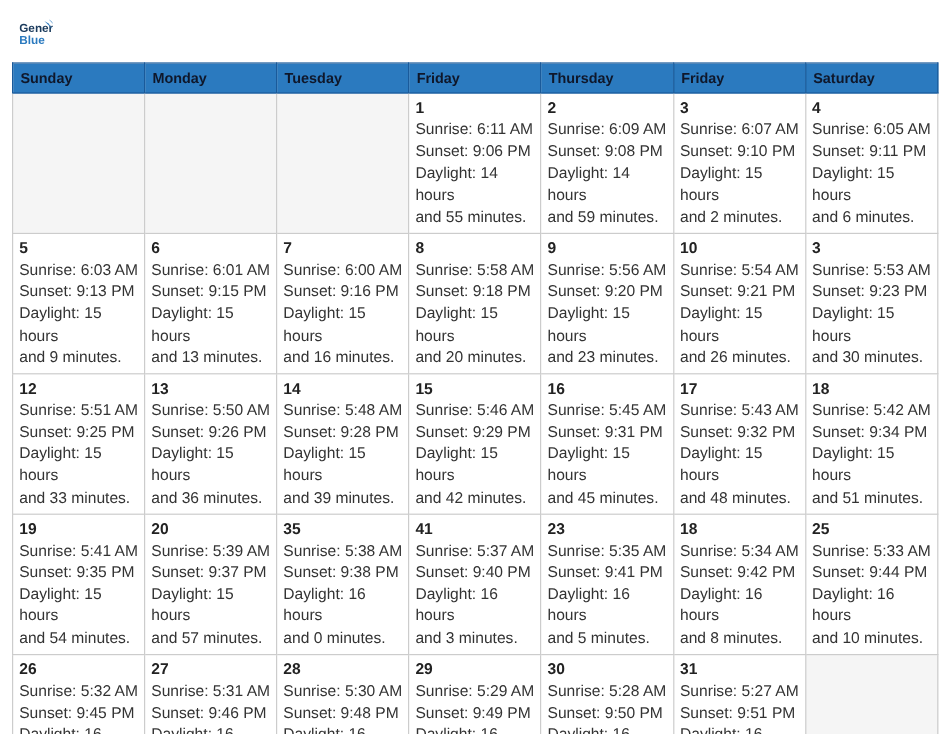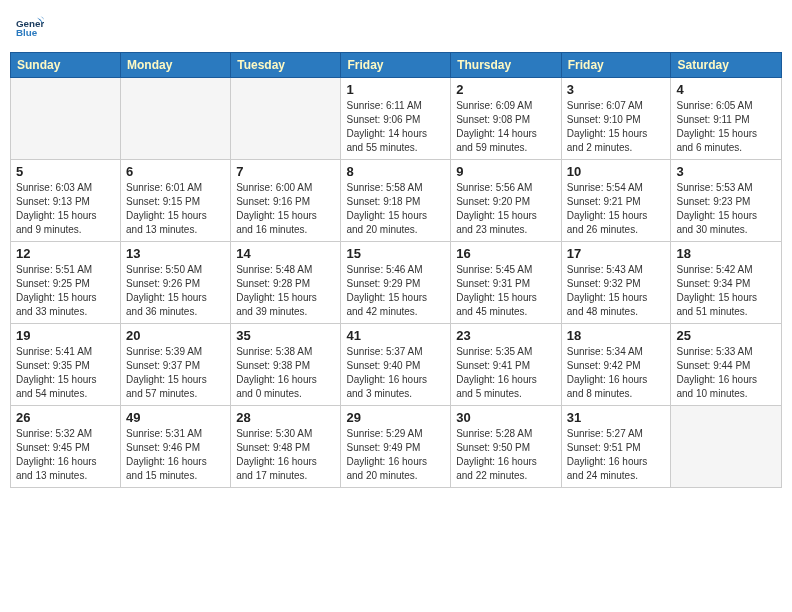--- a/index.html
+++ b/index.html
@@ -38,21 +38,21 @@
       font-size: 15px;
       color: #333;
     }
     .calendar {
       width: 100%;
       border-collapse: collapse;
       font-size: 11px;
     }
     .calendar th {
       background: #2b7abf;
-      color: #fef9c3;
+      color: #0f172a;
       text-align: left;
       padding: 5px 6px;
       font-size: 12px;
       font-weight: bold;
       border: 1px solid #1a5a9a;
     }
     .calendar td {
       border: 1px solid #ccc;
       vertical-align: top;
       padding: 4px 5px;
@@ -64,21 +64,21 @@
       background: #f5f5f5;
     }
     .day-num {
       font-size: 13px;
       font-weight: bold;
       color: #222;
       margin-bottom: 2px;
     }
     .day-info {
       color: #333;
-      font-size: 10px;
+      font-size: 13px;
       line-height: 1.4;
     }
   </style>
 </head>
 <body>
 
 <div class="header">
   <div class="logo-area">
     <svg class="logo-icon" viewBox="0 0 40 40">
       <text x="0" y="18" font-size="14" font-weight="bold" fill="#1a3a5c">General</text>
@@ -216,21 +216,21 @@
           <div class="day-num">25</div>
           <div class="day-info">Sunrise: 5:33 AM<br>Sunset: 9:44 PM<br>Daylight: 16 hours<br>and 10 minutes.</div>
         </td>
       </tr>
       <tr>
         <td>
           <div class="day-num">26</div>
           <div class="day-info">Sunrise: 5:32 AM<br>Sunset: 9:45 PM<br>Daylight: 16 hours<br>and 13 minutes.</div>
         </td>
         <td>
-          <div class="day-num">49</div>
+          <div class="day-num">27</div>
           <div class="day-info">Sunrise: 5:31 AM<br>Sunset: 9:46 PM<br>Daylight: 16 hours<br>and 15 minutes.</div>
         </td>
         <td>
           <div class="day-num">28</div>
           <div class="day-info">Sunrise: 5:30 AM<br>Sunset: 9:48 PM<br>Daylight: 16 hours<br>and 17 minutes.</div>
         </td>
         <td>
           <div class="day-num">29</div>
           <div class="day-info">Sunrise: 5:29 AM<br>Sunset: 9:49 PM<br>Daylight: 16 hours<br>and 20 minutes.</div>
         </td>

